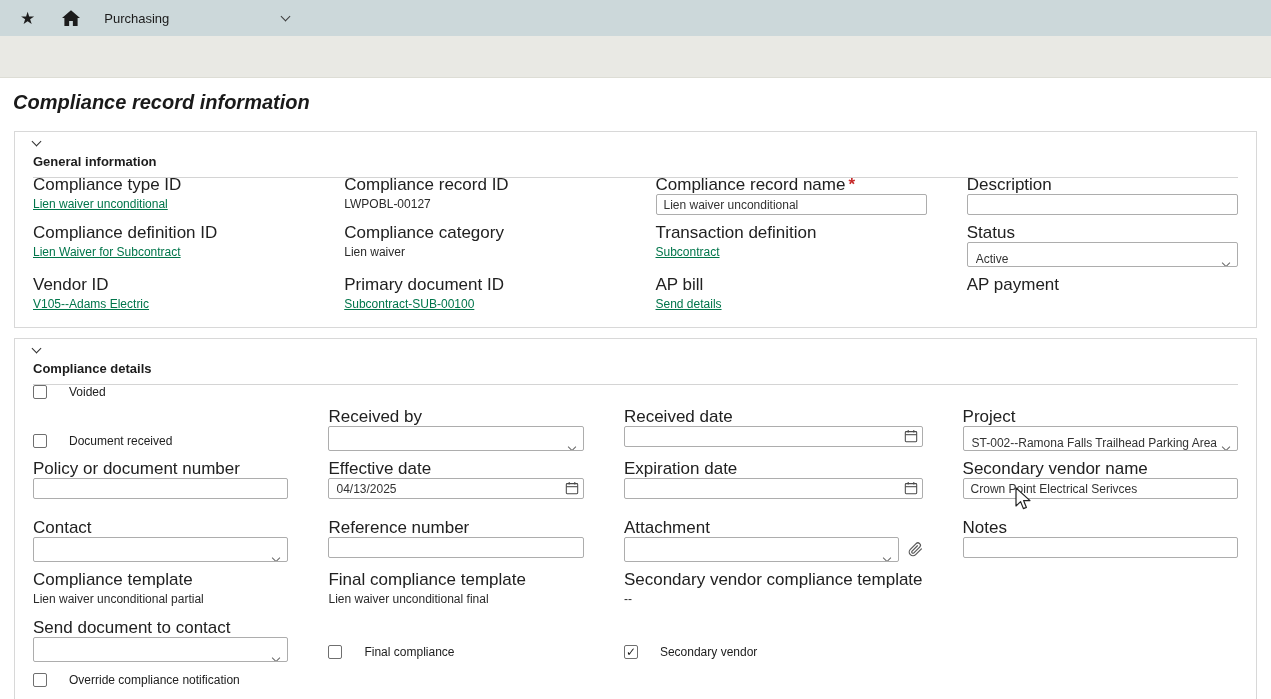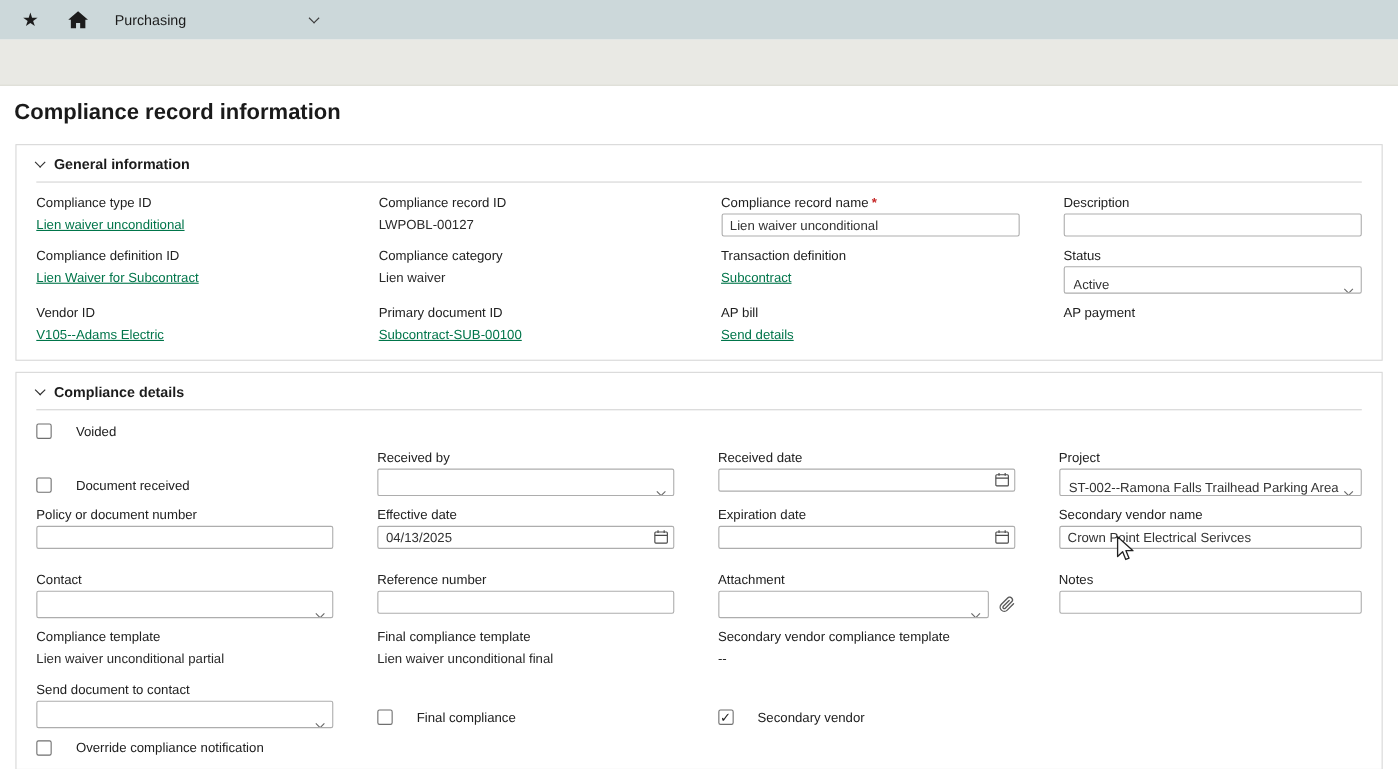--- a/index.html
+++ b/index.html
@@ -11,37 +11,37 @@
   .star-ic { font-size:17px; color:#1c1c1c; line-height:1; cursor:pointer; }
   .home-ic { margin-left:27px; display:flex; align-items:center; cursor:pointer; }
   .module-dd { display:flex; align-items:center; width:185px; margin-left:24px; cursor:pointer; }
   .module-label { font-size:13px; color:#1b1b1b; }
   .chevron { display:inline-block; width:7px; height:7px; border-right:1.5px solid #3c3c3c;
              border-bottom:1.5px solid #3c3c3c; transform:rotate(45deg); margin-top:-3px; }
   .module-dd .chevron { margin-left:auto; }
 
   .strip { height:42px; background:var(--strip-bg,#e9e9e4); border-bottom:1px solid #dddDD5; }
 
-  .page-title { font-size:20px; font-weight:700; color:#1a1a1a; padding:13px 0 0 13px; margin-bottom:17px; }
+  .page-title { font-size:20px; font-weight:700; color:#1a1a1a; padding:13px 0 0 13px; margin-bottom:17px;font-style:italic; }
 
   .panel { border:1px solid #d8d8d8; margin:0 14px 10px; background:#fff; padding:10px 18px 12px; }
-  .section-header { display:flex; align-items:center; gap:9px; padding-bottom:8px;
-                    border-bottom:1px solid #d4d4d4; margin-bottom:12px; cursor:pointer; }
+  .section-header { display:flex; gap:9px; padding-bottom:8px;
+                    border-bottom:1px solid #d4d4d4; cursor:pointer;flex-direction:column; }
   .section-chevron { width:7px; height:7px; border-right:1.8px solid #2f2f2f;
                      border-bottom:1.8px solid #2f2f2f; transform:rotate(45deg); margin-top:-4px; }
   .section-title { font-size:13px; font-weight:700; color:#1c1c1c; }
 
   .grid { display:grid; grid-template-columns:repeat(4,1fr); column-gap:40px; row-gap:11px; }
   .c1{grid-column:1} .c2{grid-column:2} .c3{grid-column:3} .c4{grid-column:4}
   .r1{grid-row:1} .r2{grid-row:2} .r3{grid-row:3} .r4{grid-row:4}
   .r5{grid-row:5} .r6{grid-row:6} .r7{grid-row:7} .r8{grid-row:8}
   .align-end { align-self:end; margin-bottom:3px; }
 
   .field { display:flex; flex-direction:column; }
-  .label { font-size:12px; color:#212121; line-height:13px; margin-bottom:3px; white-space:nowrap; }
+  .label { font-size:17px; color:#212121; line-height:13px; margin-bottom:3px; white-space:nowrap; }
   .required::after { content:"*"; color:#c62828; margin-left:3px; font-weight:700; }
   .link { font-size:12px; color:var(--link-green,#00754a); text-decoration:underline;
           line-height:21px; cursor:pointer; width:max-content; }
   .static { font-size:12px; color:#2a2a2a; line-height:21px; min-height:15px; }
 
   .text-input { height:21px; border:1px solid #adadad; border-radius:2px; padding:0 7px;
                 font-size:12px; color:#333; width:100%; background:#fff; font-family:inherit; outline:none; }
   .select { height:25px; border:1px solid #adadad; border-radius:2px; padding:0 8px;
             display:flex; align-items:flex-end; background:#fff; cursor:pointer; overflow:hidden; }
   .select-value { font-size:12px; color:#333; white-space:nowrap; overflow:hidden;

